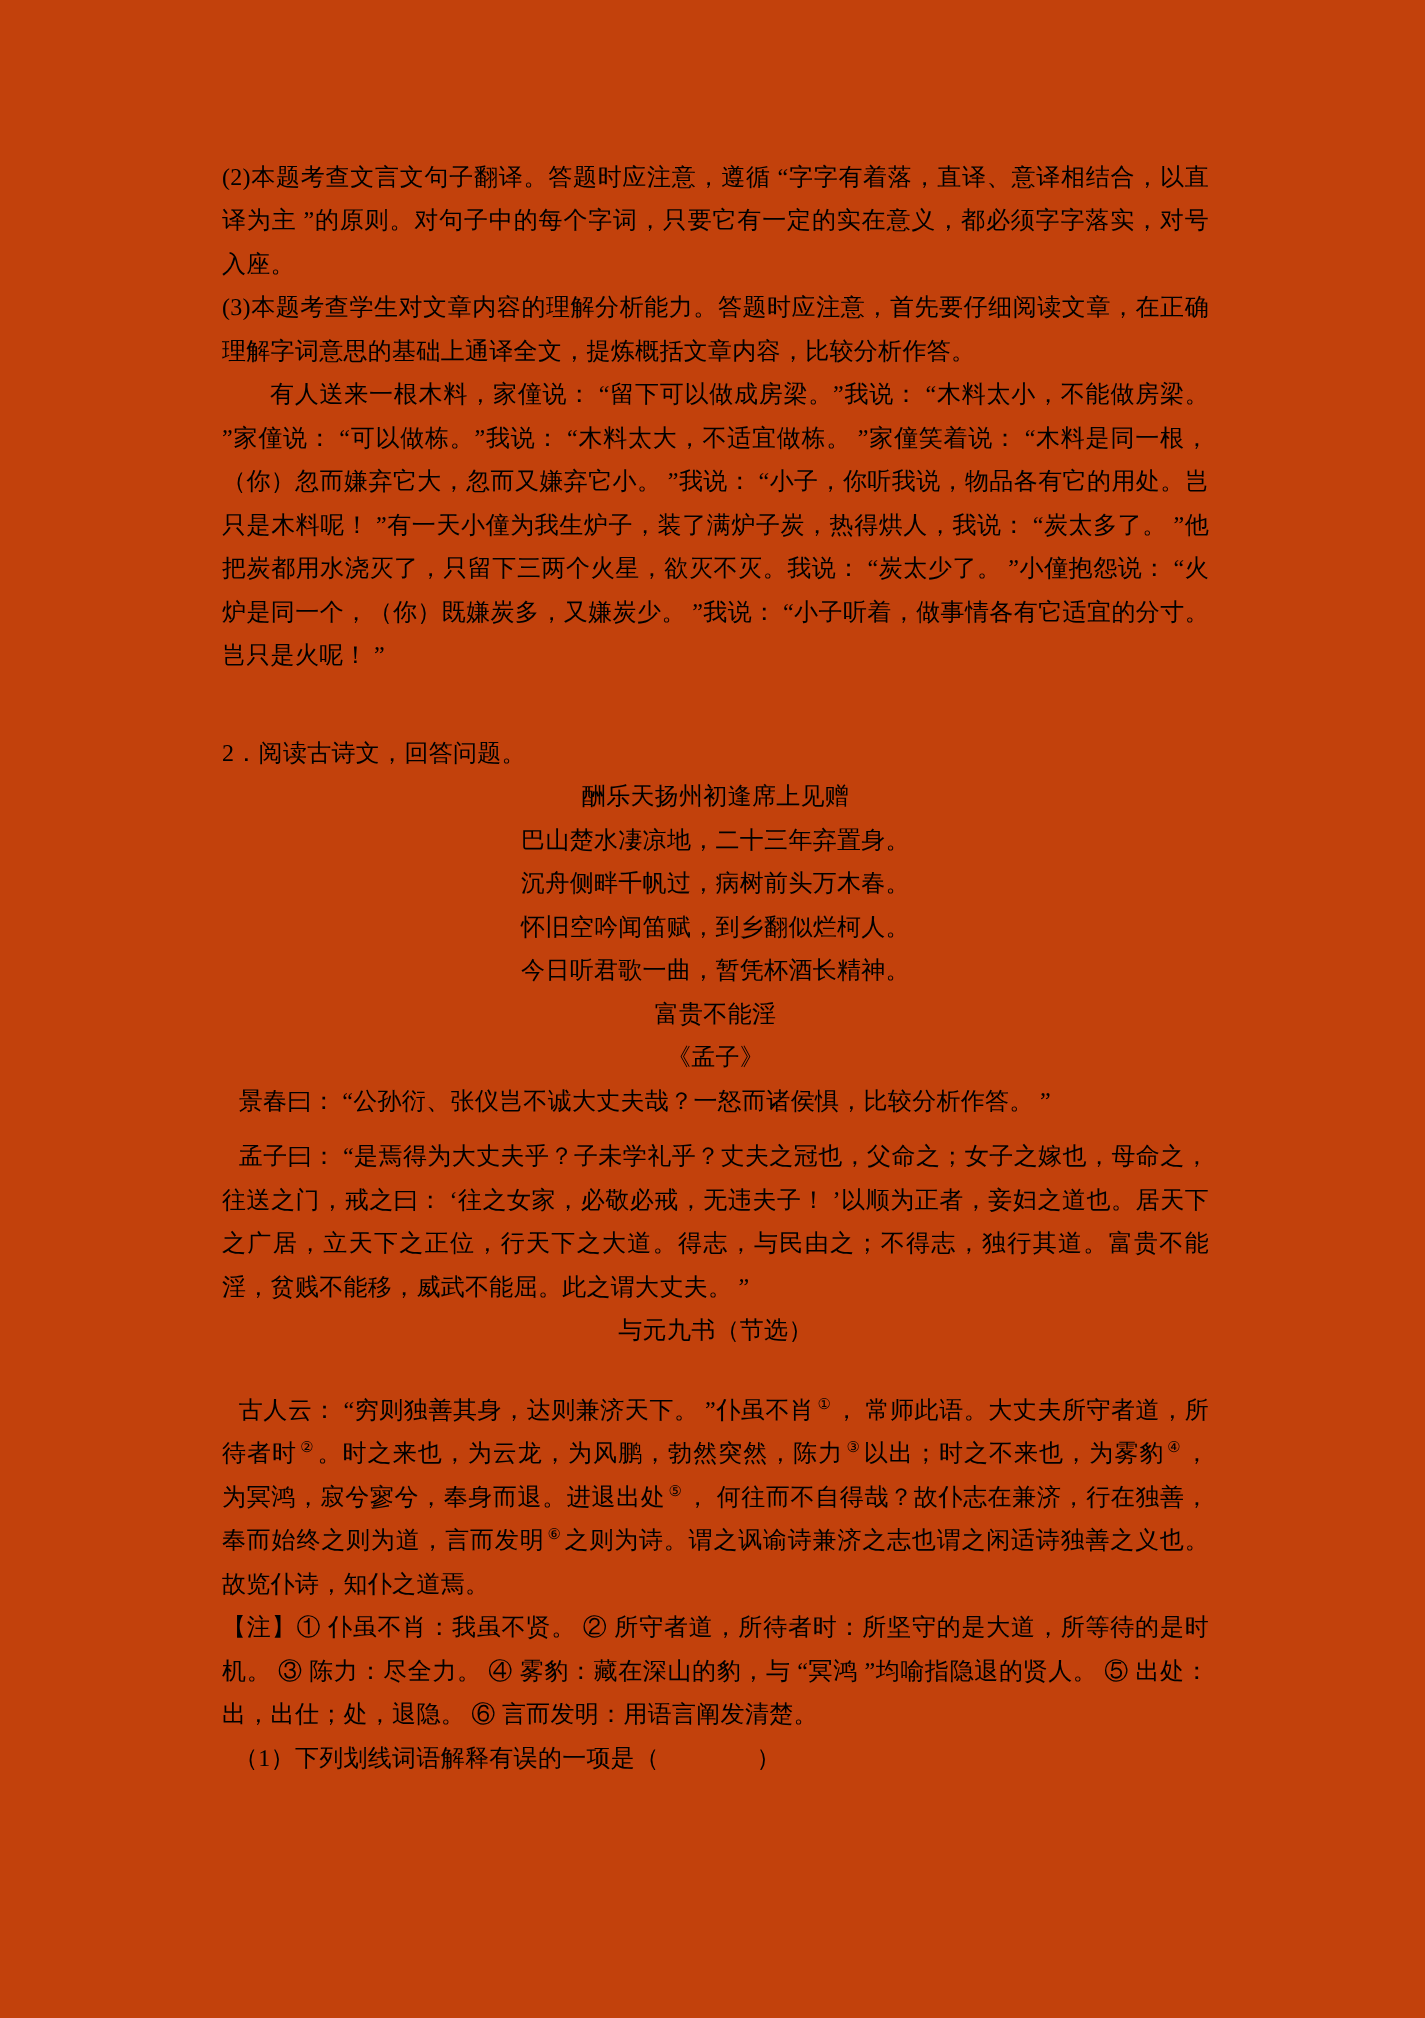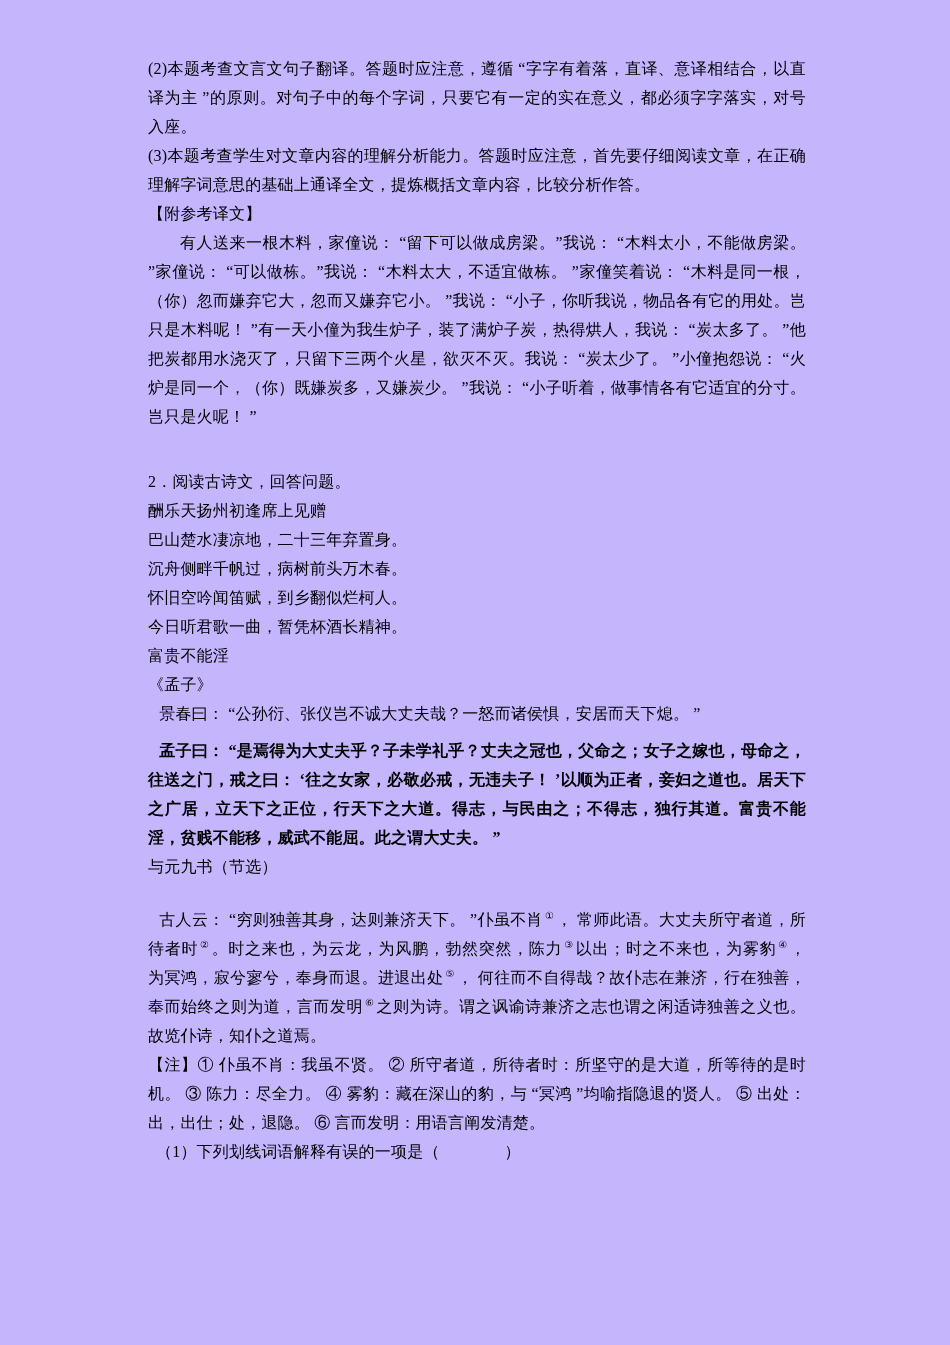--- a/index.html
+++ b/index.html
@@ -7,56 +7,55 @@
   body {
     width: 950px;
     height: 1345px;
     overflow: hidden;
     font-family: "Liberation Serif", "DejaVu Serif", serif;
     color: #000000;
   }
   .page {
     width: 950px;
     height: 1345px;
-    padding: 54px 144px 30px 148px;
-    background: #c4b5fd;
+    padding: 104px 144px 30px 148px;
+    background: #c2410c;
   }
   .para {
     font-size: 16px;
     line-height: 29px;
     text-align: justify;
     letter-spacing: 0.2px;
   }
   .para.center {
-    text-align: left;
+    text-align: center;
   }
   .para sup {
     font-size: 0.62em;
     vertical-align: super;
     line-height: 0;
     padding: 0 2px;
   }
 </style>
 </head>
 <body>
 
 <div class="page">
   <div>
       <p class="para">(2)本题考查文言文句子翻译。答题时应注意，遵循 “字字有着落，直译、意译相结合，以直译为主 ”的原则。对句子中的每个字词，只要它有一定的实在意义，都必须字字落实，对号入座。</p>
       <p class="para">(3)本题考查学生对文章内容的理解分析能力。答题时应注意，首先要仔细阅读文章，在正确理解字词意思的基础上通译全文，提炼概括文章内容，比较分析作答。</p>
-      <p class="para">【附参考译文】</p>
       <p class="para" style="text-indent: 2em;">有人送来一根木料，家僮说： “留下可以做成房梁。”我说： “木料太小，不能做房梁。 ”家僮说： “可以做栋。”我说： “木料太大，不适宜做栋。 ”家僮笑着说： “木料是同一根，（你）忽而嫌弃它大，忽而又嫌弃它小。 ”我说： “小子，你听我说，物品各有它的用处。岂只是木料呢！ ”有一天小僮为我生炉子，装了满炉子炭，热得烘人，我说： “炭太多了。 ”他把炭都用水浇灭了，只留下三两个火星，欲灭不灭。我说： “炭太少了。 ”小僮抱怨说： “火炉是同一个，（你）既嫌炭多，又嫌炭少。 ”我说： “小子听着，做事情各有它适宜的分寸。岂只是火呢！ ”</p>
       <p class="para" style="margin-top: 36px;">2．阅读古诗文，回答问题。</p>
       <p class="para center">酬乐天扬州初逢席上见赠</p>
       <p class="para center">巴山楚水凄凉地，二十三年弃置身。</p>
       <p class="para center">沉舟侧畔千帆过，病树前头万木春。</p>
       <p class="para center">怀旧空吟闻笛赋，到乡翻似烂柯人。</p>
       <p class="para center">今日听君歌一曲，暂凭杯酒长精神。</p>
       <p class="para center">富贵不能淫</p>
       <p class="para center">《孟子》</p>
-      <p class="para" style="text-indent: 0.7em;">景春曰： “公孙衍、张仪岂不诚大丈夫哉？一怒而诸侯惧，安居而天下熄。 ”</p>
-      <p class="para" style="text-indent: 0.7em; margin-top: 8px; font-weight: bold;">孟子曰： “是焉得为大丈夫乎？子未学礼乎？丈夫之冠也，父命之；女子之嫁也，母命之，往送之门，戒之曰： ‘往之女家，必敬必戒，无违夫子！ ’以顺为正者，妾妇之道也。居天下之广居，立天下之正位，行天下之大道。得志，与民由之；不得志，独行其道。富贵不能淫，贫贱不能移，威武不能屈。此之谓大丈夫。 ”</p>
+      <p class="para" style="text-indent: 0.7em;">景春曰： “公孙衍、张仪岂不诚大丈夫哉？一怒而诸侯惧，比较分析作答。 ”</p>
+      <p class="para" style="text-indent: 0.7em; margin-top: 8px;">孟子曰： “是焉得为大丈夫乎？子未学礼乎？丈夫之冠也，父命之；女子之嫁也，母命之，往送之门，戒之曰： ‘往之女家，必敬必戒，无违夫子！ ’以顺为正者，妾妇之道也。居天下之广居，立天下之正位，行天下之大道。得志，与民由之；不得志，独行其道。富贵不能淫，贫贱不能移，威武不能屈。此之谓大丈夫。 ”</p>
       <p class="para center">与元九书（节选）</p>
       <p class="para" style="text-indent: 0.7em; margin-top: 24px;">古人云： “穷则独善其身，达则兼济天下。 ”仆虽不肖<sup>①</sup>， 常师此语。大丈夫所守者道，所待者时<sup>②</sup>。时之来也，为云龙，为风鹏，勃然突然，陈力<sup>③</sup>以出；时之不来也，为雾豹<sup>④</sup>， 为冥鸿，寂兮寥兮，奉身而退。进退出处<sup>⑤</sup>， 何往而不自得哉？故仆志在兼济，行在独善，奉而始终之则为道，言而发明<sup>⑥</sup>之则为诗。谓之讽谕诗兼济之志也谓之闲适诗独善之义也。故览仆诗，知仆之道焉。</p>
       <p class="para">【注】① 仆虽不肖：我虽不贤。 ② 所守者道，所待者时：所坚守的是大道，所等待的是时机。 ③ 陈力：尽全力。 ④ 雾豹：藏在深山的豹，与 “冥鸿 ”均喻指隐退的贤人。 ⑤ 出处：出，出仕；处，退隐。 ⑥ 言而发明：用语言阐发清楚。</p>
       <p class="para" style="text-indent: 0.5em;">（1）下列划线词语解释有误的一项是（　　　　）</p>
     </div>
 </div>
 
 </body></html>

